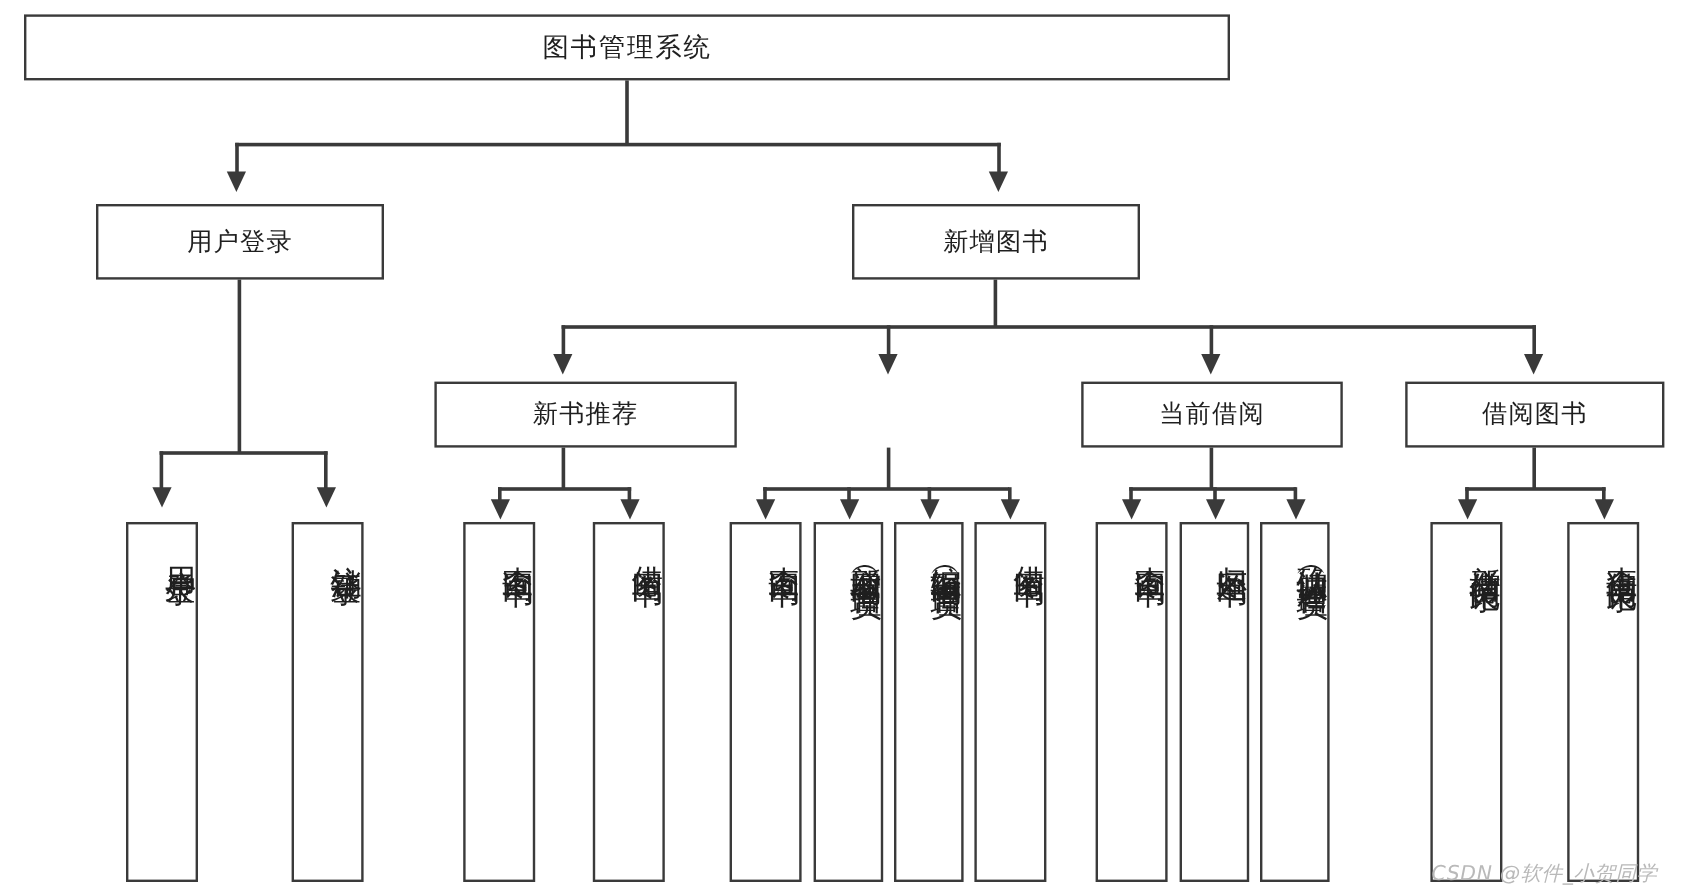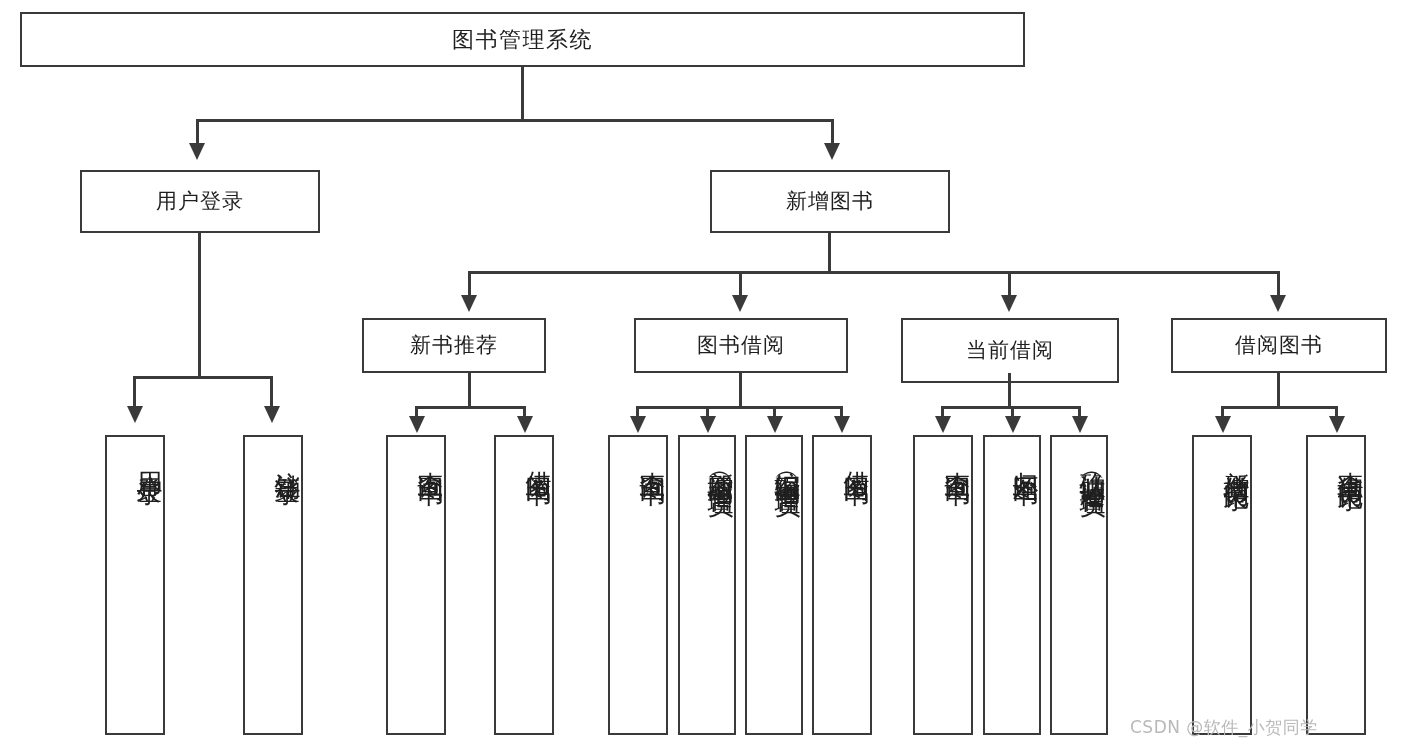--- a/index.html
+++ b/index.html
@@ -113,23 +113,22 @@
 
   <div class="ln vline" style="left:739px;top:271px;width:3px;height:26px;"></div>
   <div class="arrow" style="left:732px;top:295px;"></div>
 
   <div class="ln vline" style="left:1008px;top:271px;width:3px;height:26px;"></div>
   <div class="arrow" style="left:1001px;top:295px;"></div>
 
   <div class="ln vline" style="left:1277px;top:271px;width:3px;height:26px;"></div>
   <div class="arrow" style="left:1270px;top:295px;"></div>
 
-  <div class="node h" style="left:362px;top:318px;width:184px;height:55px;">新书推荐</div>
-  <div class="node h" style="left:634px;top:318px;width:214px;height:55px;">图书借阅</div>
-  <div class="node h" style="left:901px;top:318px;width:218px;height:65px;">当前借阅</div>
+  <div class="node h" style="left:362px;top:318px;width:252px;height:55px;">新书推荐</div>
+  <div class="node h" style="left:901px;top:318px;width:218px;height:55px;">当前借阅</div>
   <div class="node h" style="left:1171px;top:318px;width:216px;height:55px;">借阅图书</div>
 
   <div class="ln vline" style="left:468px;top:373px;width:3px;height:35px;"></div>
   <div class="ln hline" style="left:415px;top:406px;width:111px;height:3px;"></div>
   <div class="ln vline" style="left:415px;top:406px;width:3px;height:14px;"></div>
   <div class="arrow" style="left:409px;top:416px;"></div>
   <div class="ln vline" style="left:523px;top:406px;width:3px;height:14px;"></div>
   <div class="arrow" style="left:517px;top:416px;"></div>
 
   <div class="ln vline" style="left:739px;top:373px;width:3px;height:35px;"></div>
@@ -196,15 +195,15 @@
     <span class="vtext">确认归还（管理员）</span>
   </div>
 
   <div class="node v" style="left:1192px;top:435px;width:60px;height:300px;">
     <span class="vtext">新增借阅记录</span>
   </div>
   <div class="node v" style="left:1306px;top:435px;width:60px;height:300px;">
     <span class="vtext">查询借阅记录</span>
   </div>
 
-  <div id="watermark" style="left:1130px;top:716px;">CSDN @软件_小贺同学</div>
+  <div id="watermark" style="left:1193px;top:716px;font-style:italic;">CSDN @软件_小贺同学</div>
 
 </div>
 
 </body></html>

